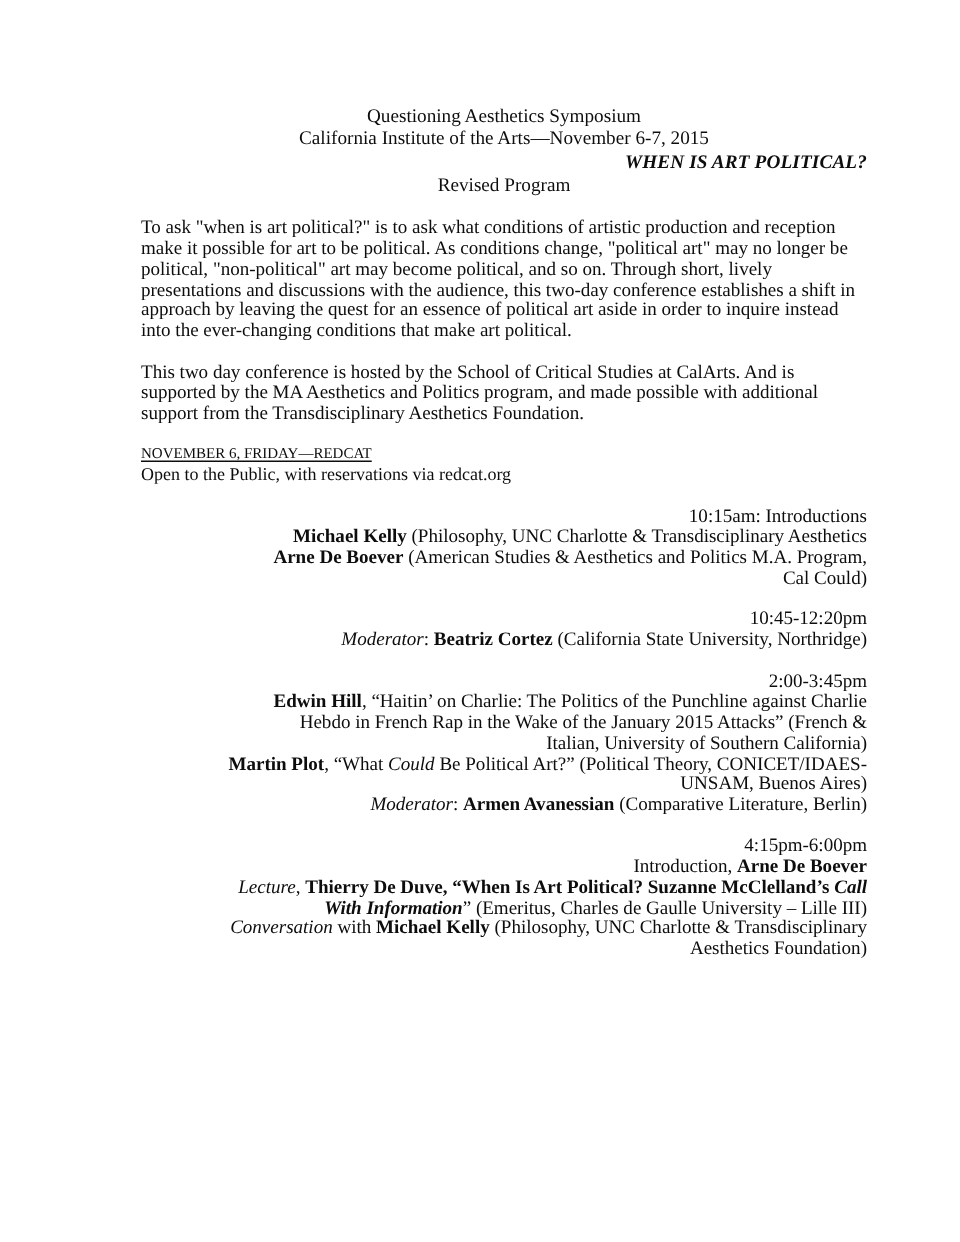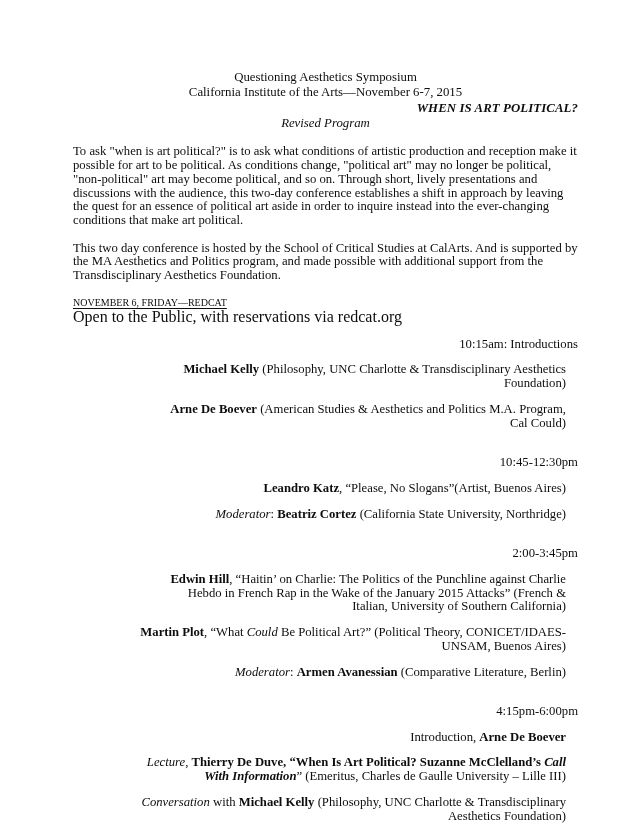--- a/index.html
+++ b/index.html
@@ -13,59 +13,59 @@
     font-family: "Liberation Serif", "DejaVu Serif", serif;
     color: #0d0d0d;
     -webkit-font-smoothing: antialiased;
   }
   .page {
     position: relative;
     width: 640px;
     height: 828px;
     background: #ffffff;
     box-sizing: border-box;
-    padding: 70px 62px 0 73px;
+    padding: 70px 62px 0 94px;
   }
   
   .doc-header {
     text-align: center;
     font-size: 12.8px;
     line-height: 15.4px;
   }
   .doc-header .ln-title-main { font-style: italic; font-weight: bold; letter-spacing: .1px; text-align: right; }
-  .doc-header .ln-subtitle { font-style: italic; }
+  .doc-header .ln-subtitle { }
 
   
   p.body-para {
     margin: 0;
     font-size: 12.7px;
     line-height: 13.75px;
     text-align: left;
   }
   .gap-para { height: 13.7px; }
   .gap-small { height: 13.7px; }
   .gap-section { height: 13.7px; }
 
   
   .day-heading {
     font-size: 10px;
     line-height: 13.75px;
     text-decoration: underline;
     text-underline-offset: 1.5px;
   }
   .day-note {
-    font-size: 16px;
+    font-size: 12px;
     line-height: 13.75px;
   }
 
   
   .session { font-size: 12.7px; line-height: 13.75px; text-align: right; }
   .slot-time { margin: 0; }
   .entry {
-    margin: 12px;
+    margin: 0;
     padding-left: 40px;
     text-indent: 0;
   }
   .entry .cont { display: block; padding-left: 37px; }
   b, .b { font-weight: bold; }
   i, .i { font-style: italic; }
   .bi { font-weight: bold; font-style: italic; }
 </style>
 </head>
 <body>
@@ -92,37 +92,33 @@
   <div class="day-heading">NOVEMBER 6, FRIDAY—REDCAT</div>
   <div class="day-note">Open to the Public, with reservations via redcat.org</div>
 
   <div class="gap-section"></div>
 
   <div class="session">
     <div class="slot-time">10:15am: Introductions</div>
 
     <div class="entry">
       <b>Michael Kelly</b><span> (Philosophy, UNC Charlotte &amp; Transdisciplinary Aesthetics</span>
-      <span class="cont">Foundation)</span>
     </div>
 
     <div class="entry">
       <b>Arne De Boever</b><span> (American Studies &amp; Aesthetics and Politics M.A. Program,</span>
       <span class="cont">Cal Could)</span>
     </div>
   </div>
 
   <div class="gap-small"></div>
 
   <div class="session">
-    <div class="slot-time">10:45-12:30pm</div>
+    <div class="slot-time">10:45-12:20pm</div>
 
-    <div class="entry">
-      <b>Leandro Katz</b><span>, “Please, No Slogans”(Artist, Buenos Aires)</span>
-    </div>
 
 
     <div class="entry">
       <i>Moderator</i><span>: </span><b>Beatriz Cortez</b><span> (California State University, Northridge)</span>
     </div>
   </div>
 
   <div class="gap-small"></div>
 
   <div class="session">

